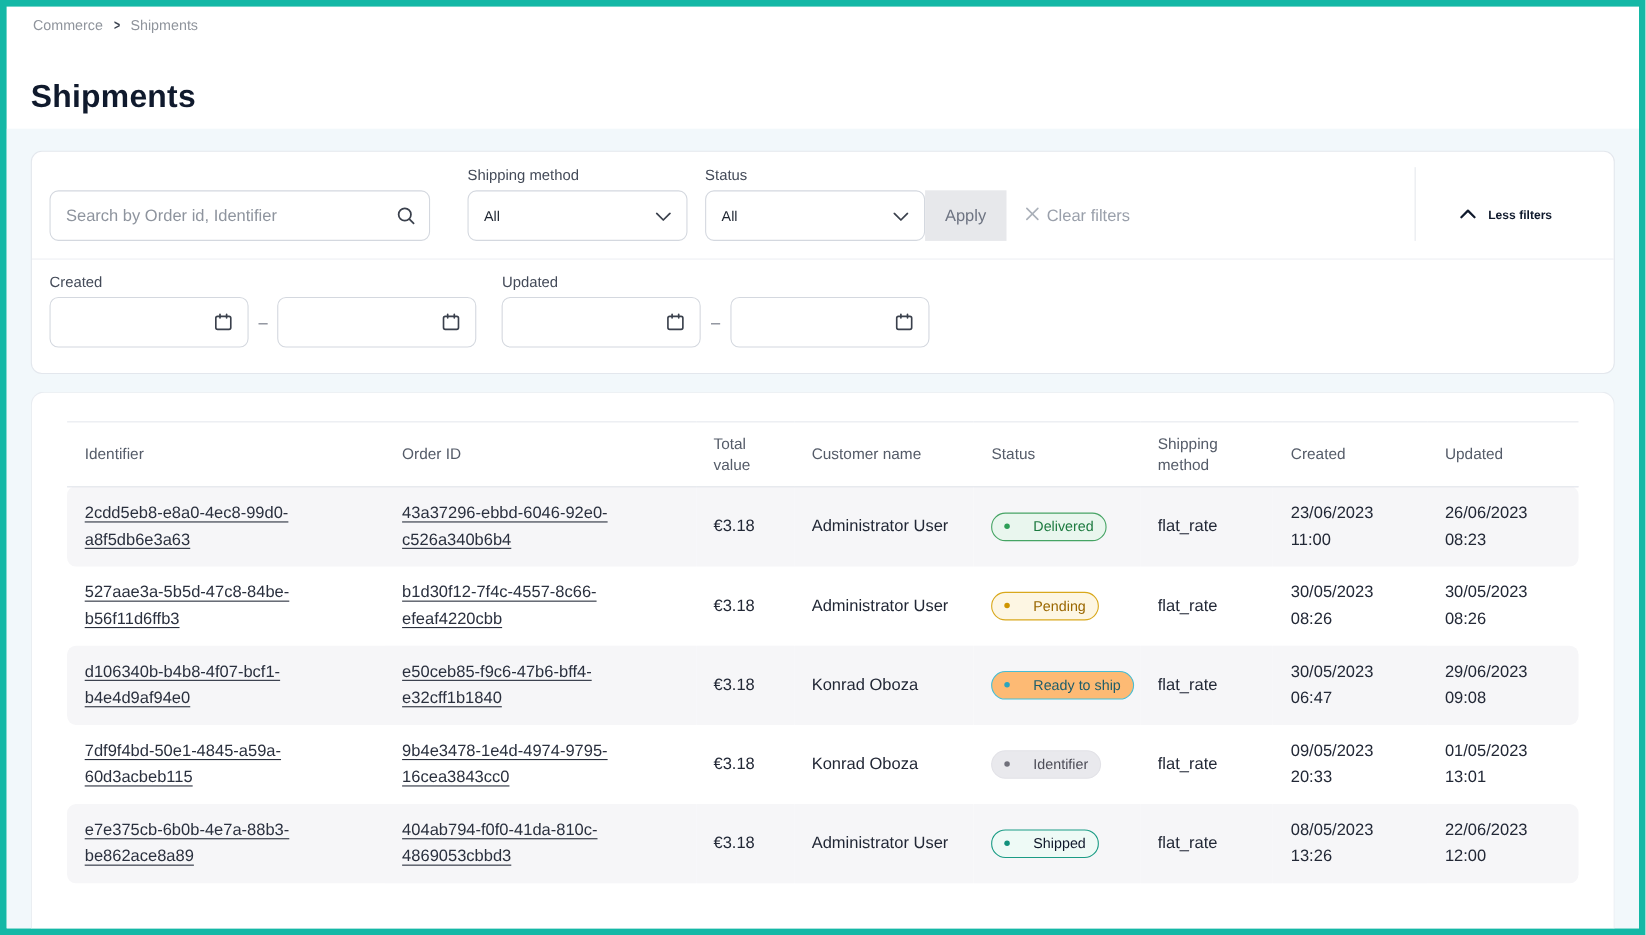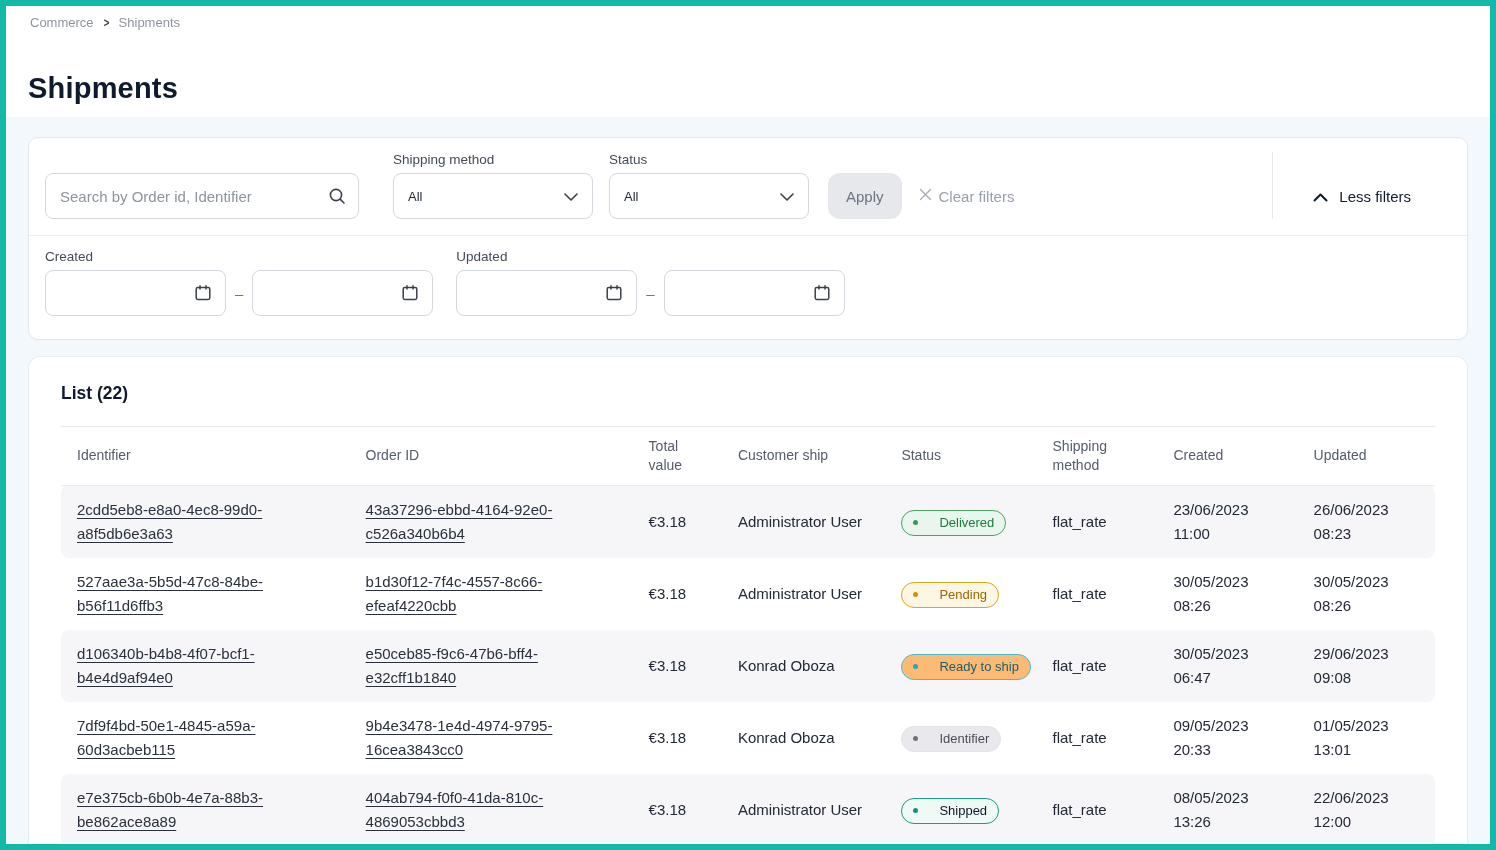--- a/index.html
+++ b/index.html
@@ -34,51 +34,51 @@
     margin: 0 22px; background: #fff;
     border: 1px solid #e3e7ed; border-radius: 10px;
   }
   .filter-row1 { display: flex; align-items: flex-end; padding: 14px 16px 16px; }
   .filter-row2 { display: flex; align-items: flex-end; padding: 13px 16px 23px; }
   .filter-divider { border-top: 1px solid #edeff3; }
 
   .field { display: flex; flex-direction: column; }
   .field-label { font-size: 13.5px; color: #434a58; margin-bottom: 6px; }
 
-  .search-wrap { position: relative; width: 314px; }
+  .search-wrap { position: relative; width: 346px; }
   .search-input {
     width: 100%; height: 46px; border: 1px solid #d4d8df; border-radius: 8px;
     padding: 0 42px 0 14px; font-size: 15px; color: #18202e; background: #fff;
     font-family: "Liberation Sans", sans-serif; outline: none;
   }
   .search-input::placeholder { color: #8e949e; }
   .search-icon { position: absolute; right: 13px; top: 14px; pointer-events: none; }
 
   .select {
     width: 200px; height: 46px; border: 1px solid #d4d8df; border-radius: 8px;
     display: flex; align-items: center; justify-content: space-between;
     padding: 0 14px; font-size: 13px; color: #1d2430; background: #fff; cursor: pointer;
   }
   .ml34 { margin-left: 34px; } .ml16 { margin-left: 16px; }
 
   .apply-btn {
-    margin-left: 19px; height: 46px; padding: 0 18px;
-    background: #e7e8eb; color: #6e7482; border: none; border-radius: 12px;
+    margin-left: 0; height: 46px; padding: 0 18px;
+    background: #e7e8eb; color: #6e7482; border: none; border-radius: 0;
     font-size: 15px; font-weight: 500; font-family: inherit; cursor: pointer;
   }
   .clear-btn {
     margin-left: 10px; height: 46px; display: flex; align-items: center; gap: 6px;
     background: none; border: none; color: #9aa0ab; font-size: 15px; font-family: inherit; cursor: pointer;
   }
   .spacer { flex: 1; }
   .vdivider { width: 1px; align-self: stretch; background: #e5e8ed; }
   .less-btn {
     display: flex; align-items: center; gap: 11px;
     background: none; border: none; margin: 0 34px; height: 46px;
-    font-size: 15px; font-weight: 400; color: #101a2d; font-family: inherit; cursor: pointer;
+    font-size: 11px; font-weight: 700; color: #101a2d; font-family: inherit; cursor: pointer;
   }
 
   .range { display: flex; align-items: center; }
   .date-wrap { position: relative; }
   .date-input {
     width: 181px; height: 46px; border: 1px solid #d4d8df; border-radius: 8px;
     padding: 0 40px 0 12px; font-size: 15px; color: #18202e; background: #fff;
     font-family: inherit; outline: none;
   }
   .cal-btn { position: absolute; right: 7px; top: 7px; width: 32px; height: 32px;
@@ -259,39 +259,38 @@
                 </svg>
               </button>
             </div>
           </div>
         </div>
 
       </div>
     </section>
 
     <section class="list-card">
-      <h2 class="list-title">List (22)</h2>
 
       <table class="shipments">
         <thead>
           <tr>
               <th>Identifier</th>
               <th>Order ID</th>
               <th>Total value</th>
-              <th>Customer ship</th>
+              <th>Customer name</th>
               <th>Status</th>
               <th>Shipping method</th>
               <th>Created</th>
               <th>Updated</th>
             </tr>
         </thead>
         <tbody>
             <tr class="stripe">
               <td><a href="#" class="cell-link">2cdd5eb8-e8a0-4ec8-99d0-a8f5db6e3a63</a></td>
-              <td><a href="#" class="cell-link">43a37296-ebbd-4164-92e0-c526a340b6b4</a></td>
+              <td><a href="#" class="cell-link">43a37296-ebbd-6046-92e0-c526a340b6b4</a></td>
               <td>€3.18</td>
               <td>Administrator User</td>
               <td><span class="badge" style="background: rgb(233, 246, 238); border-color: rgb(70, 164, 100); color: rgb(28, 122, 63);">
                   <span class="dot" style="background: rgb(46, 158, 87);"></span>
                   <span>Delivered</span>
                 </span></td>
               <td>flat_rate</td>
               <td>23/06/2023 11:00</td>
               <td>26/06/2023 08:23</td>
             </tr>

